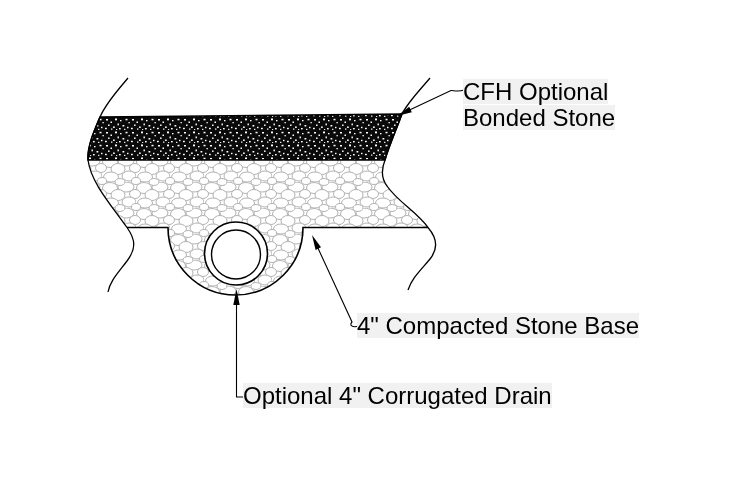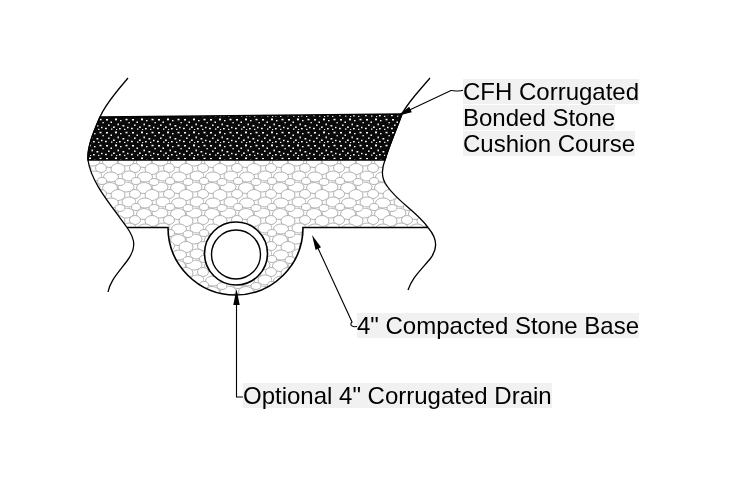--- a/index.html
+++ b/index.html
@@ -115,19 +115,18 @@
     <path d="M 464,90 C 457,92.5 453,90 451,90.5 L 401,114" fill="none" stroke="#000000" stroke-width="1.1"></path>
     <polygon points="397,116 409.2,106.8 411.8,112.2" fill="#000000"></polygon>
 
     <path d="M 359,326 C 352,328 349,325 352,322 L 317,246" fill="none" stroke="#000000" stroke-width="1.1"></path>
     <polygon points="312,235 321,247.3 315.6,249.9" fill="#000000"></polygon>
 
     <path d="M 244,397 L 236.5,397 L 236.5,303" fill="none" stroke="#000000" stroke-width="1.1"></path>
     <polygon points="236.5,289 233.3,305 239.7,305" fill="#000000"></polygon>
   </svg>
 
-  <div class="label lbl-cfh-1">CFH Corrugated</div>
+  <div class="label lbl-cfh-1">CFH Optional</div>
   <div class="label lbl-cfh-2">Bonded Stone</div>
-  <div class="label lbl-cfh-3">Cushion Course</div>
   <div class="label lbl-stone">4" Compacted Stone Base</div>
   <div class="label lbl-drain">Optional 4" Corrugated Drain</div>
 
 </div>
 
 </body></html>

